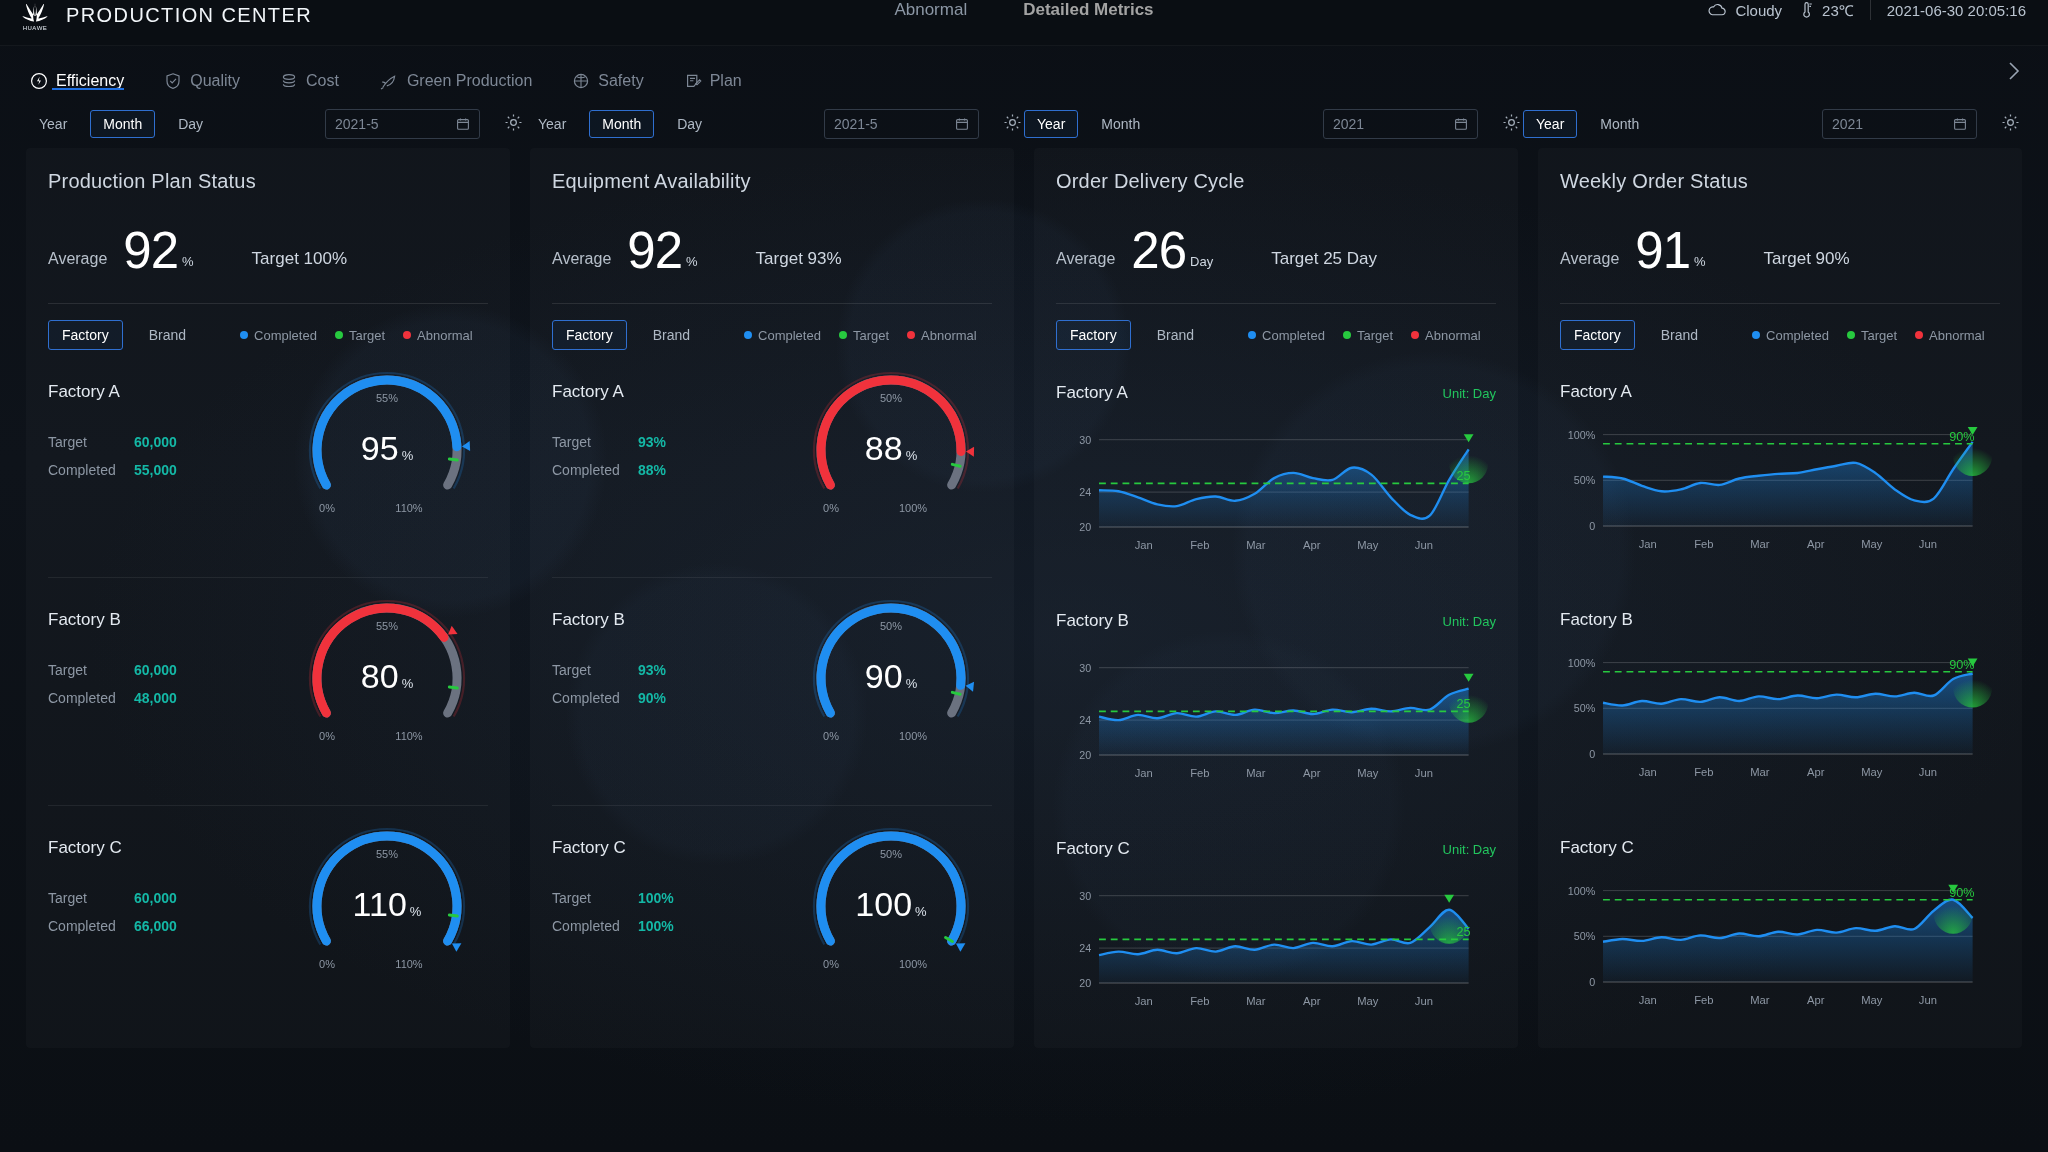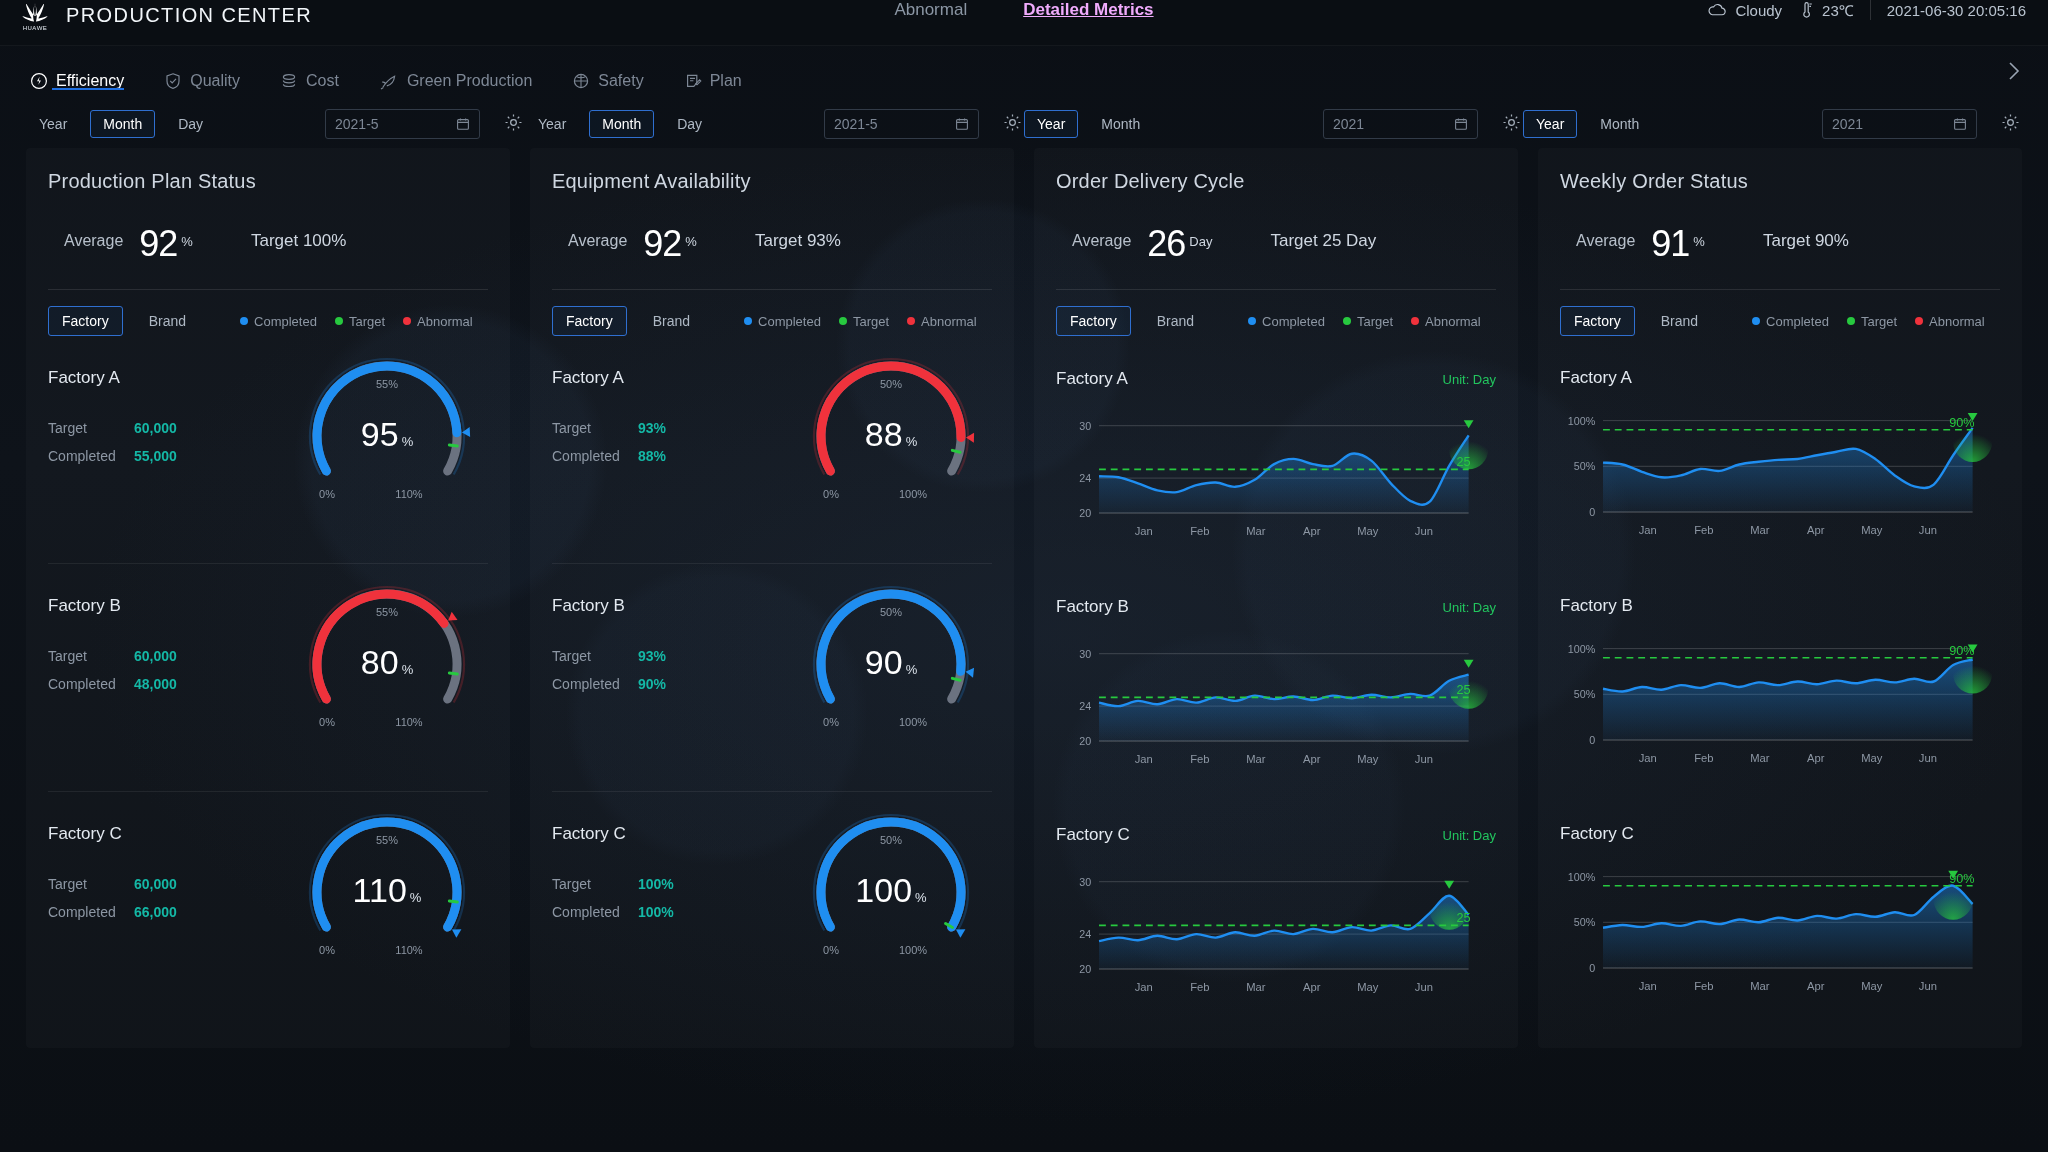--- a/index.html
+++ b/index.html
@@ -30,21 +30,21 @@
   .topbar {
     position:relative; height:46px; background:#0a0e13;
     display:flex; align-items:flex-start; border-bottom:1px solid rgba(255,255,255,.045);
   }
   .brand { display:flex; align-items:center; gap:14px; padding-left:18px; }
   .logo-wrap { display:flex; flex-direction:column; align-items:center; }
   .logo-txt { font-size:6px; letter-spacing:.5px; color:#e8eef5; margin-top:1px; }
   .app-title { font-size:20px; letter-spacing:1.4px; color:#f2f6fa; font-weight:400; }
   .topnav { position:absolute; left:50%; transform:translateX(-50%); display:flex; gap:56px; }
   .topnav .item { font-size:17px; color:#8b96a4; cursor:pointer; padding-bottom:2px; }
-  .topnav .item.active { color:#f0abfc; font-weight:600;text-decoration:underline; }
+  .topnav .item.active { color:#a3a3a3; font-weight:600; }
   .topright { margin-left:auto; display:flex; align-items:center; gap:16px; padding-right:22px;
               font-size:15px; color:#b9c3cf; }
   .tr-grp { display:flex; align-items:center; gap:8px; }
   .divider-v { width:1px; height:20px; background:rgba(255,255,255,.15); }
 
   
   .tabstrip { position:relative; height:54px; display:flex; align-items:center;
               padding-left:30px; gap:40px; }
   .tab { display:flex; align-items:center; gap:8px; font-size:16px; color:#7d8795;
          cursor:pointer; position:relative; height:100%; padding-top:16px; }
@@ -70,23 +70,23 @@
              border-radius:3px; display:flex; align-items:center; justify-content:space-between;
              padding:0 9px; font-size:14px; color:#7d8795; cursor:pointer; }
   .gear { margin-left:14px; margin-right:2px; cursor:pointer; color:#a5afbb; }
 
   
   .grid { display:flex; padding:0 26px; gap:20px; }
   .card { width:494px; background:rgba(255,255,255,.022);
           border-radius:4px; padding:22px 22px 12px 22px; position:relative;
           height:900px; }
   .card-title { font-size:20px; color:#cfd7e1; font-weight:400; letter-spacing:.2px; }
-  .avgrow { display:flex; align-items:center; margin-top:34px;margin-left:16px; }
+  .avgrow { display:flex; align-items:flex-end; margin-top:34px; }
   .avg-label { font-size:16px; color:#b7c0cb; margin-bottom:7px; }
-  .avg-val { font-size:36px; color:#ffffff; font-weight:400; line-height:.95; margin-left:16px;
+  .avg-val { font-size:51px; color:#ffffff; font-weight:400; line-height:.95; margin-left:16px;
              letter-spacing:-1px; }
   .avg-unit { font-size:13px; color:#cfd7e1; margin-left:4px; margin-bottom:6px; }
   .target-label { font-size:17px; color:#cfd7e1; margin-left:58px; margin-bottom:6px; }
   .hr { height:1px; background:rgba(255,255,255,.10); margin-top:28px; }
   .legendrow { display:flex; align-items:center; margin-top:16px; gap:12px; }
   .legendrow .seg { padding:7px 13px; font-size:14px; }
   .legends { display:flex; gap:18px; margin-left:28px; }
   .lg { display:flex; align-items:center; gap:6px; font-size:13px; color:#8d97a4; }
   .dot { width:8px; height:8px; border-radius:50%; display:inline-block; }
 

